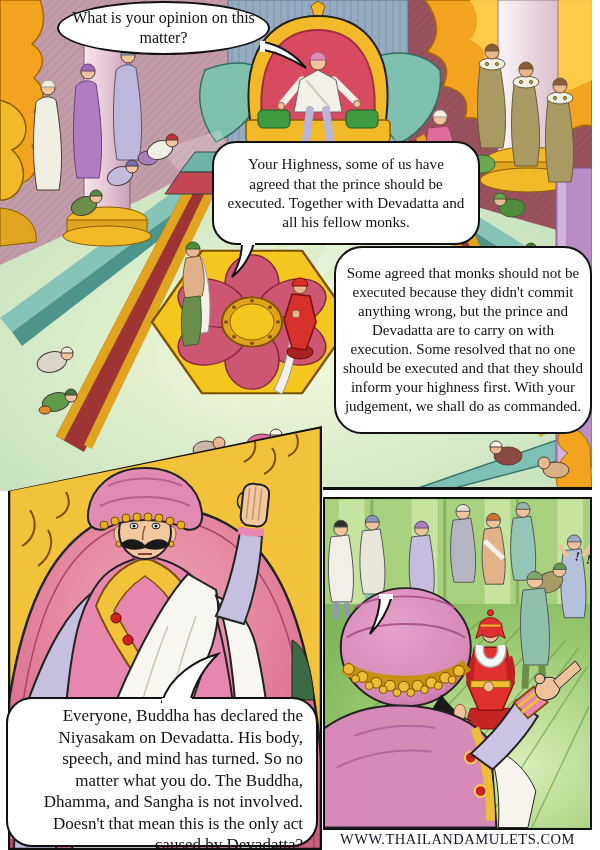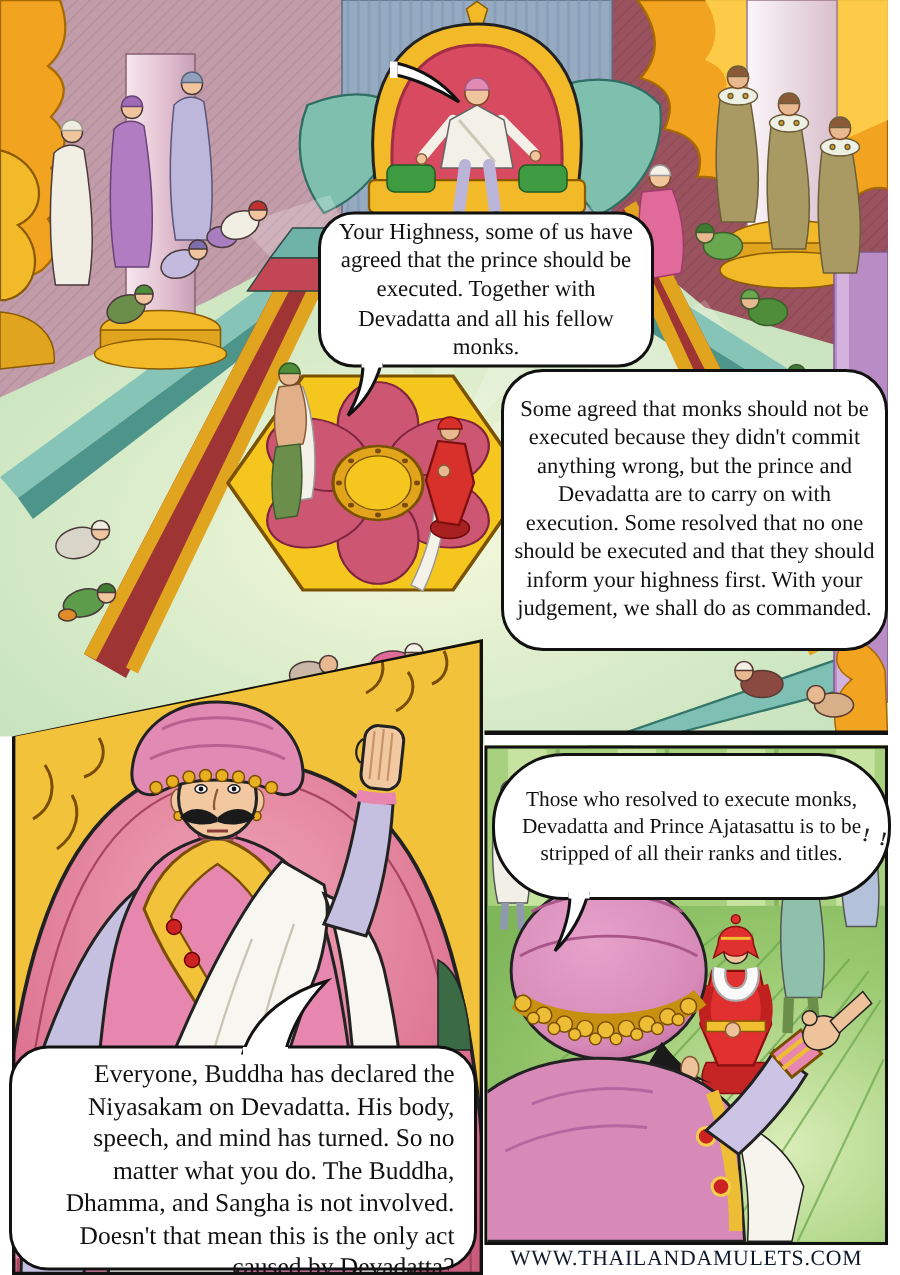--- a/index.html
+++ b/index.html
@@ -10,21 +10,21 @@
   .panel-top{left:0;top:0;width:592px;height:497px;z-index:1;}
   .white-strip{left:0;top:491px;width:8px;height:359px;background:#fff;z-index:2;position:absolute;}
   .panel-br{left:323px;top:497px;width:269px;height:333px;z-index:2;box-sizing:border-box;
             border:2px solid #111;background:#9ccb72;}
   .panel-bl{left:8px;top:426px;width:314px;height:424px;z-index:3;
             clip-path:polygon(0 65px,100% 0,100% 100%,0 100%);}
   .bubble{position:absolute;background:#fff;border:2px solid #111;color:#111;box-sizing:border-box;
           z-index:5;display:flex;align-items:center;justify-content:center;text-align:center;
           line-height:1.27;}
   .b1{left:57px;top:1px;width:213px;height:54px;border-radius:50%;font-size:16px;padding:2px 10px;}
-  .b2{left:212px;top:141px;width:224px;height:104px;border-radius:24px;font-size:15.2px;padding:4px 12px;}
+  .b2{left:212px;top:141px;width:268px;height:104px;border-radius:24px;font-size:15.2px;padding:4px 12px;}
   .b3{left:334px;top:246px;width:258px;height:188px;border-radius:28px;font-size:15px;padding:4px 6px;justify-content:flex-end;}
   .b4{left:328px;top:502px;width:266px;height:98px;border-radius:48px;font-size:14.2px;padding:4px 12px;}
   .b5{left:6px;top:697px;width:312px;height:150px;border-radius:26px;font-size:17px;line-height:1.27;
       text-align:right;display:block;padding:6px 13px;z-index:6;}
   .tail{position:absolute;z-index:6;}
   .tail svg{display:block;}
   .watermark{position:absolute;left:323px;top:831px;width:269px;height:19px;z-index:4;
              font-size:14.5px;letter-spacing:0.5px;color:#0f172a;text-align:center;}
   .startled{position:absolute;left:574px;top:551px;width:24px;height:24px;z-index:5;
             font-size:13px;font-weight:bold;color:#222;transform:rotate(14deg);letter-spacing:2px;}
@@ -498,20 +498,23 @@
       <g transform="rotate(6 246 78)">
         <rect x="234" y="58" width="26" height="42" rx="9" fill="#f2c8a0" stroke="#222" stroke-width="2"></rect>
         <path d="M240,62 L240,94 M246,60 L246,94 M252,62 L252,94" stroke="#c89468" stroke-width="1.5"></path>
         <path d="M233,84 C228,80 228,72 233,68" stroke="#222" stroke-width="1.5" fill="none"></path>
       </g>
     </g>
     <polygon points="1,64 313,1 313,423 1,423" fill="none" stroke="#111" stroke-width="2.5"></polygon>
   </svg>
   </div>
 
+  <div class="bubble b1">
+    <span>What is your opinion on this matter?</span>
+  </div>
   <div class="tail" style="left:260px;top:36px;">
     <svg width="48" height="34">
         <path d="M4,6 C22,10 36,20 46,32 C30,22 14,16 4,14 Z" fill="#fff" stroke="#111" stroke-width="2"></path>
     <rect x="0" y="5" width="5" height="11" fill="#fff"></rect>
       </svg>
   </div>
 
   <div class="bubble b2">
     <span>Your Highness, some of us have agreed that the prince should be executed. Together with Devadatta and all his fellow monks.</span>
   </div>
@@ -519,23 +522,20 @@
     <svg width="32" height="38">
         <path d="M26,2 C22,16 14,28 4,36 C12,22 14,10 14,2 Z" fill="#fff" stroke="#111" stroke-width="2"></path>
     <rect x="13" y="0" width="14" height="4" fill="#fff"></rect>
       </svg>
   </div>
 
   <div class="bubble b3">
     <span>Some agreed that monks should not be executed because they didn't commit anything wrong, but the prince and Devadatta are to carry on with execution. Some resolved that no one should be executed and that they should inform your highness first. With your judgement, we shall do as commanded.</span>
   </div>
 
-  <div class="bubble b4">
-    <span>Those who resolved to execute monks, Devadatta and Prince Ajatasattu is to be stripped of all their ranks and titles.</span>
-  </div>
   <div class="tail" style="left:366px;top:594px;">
     <svg width="32" height="42">
         <path d="M26,2 C22,16 14,30 4,40 C12,24 14,10 14,2 Z" fill="#fff" stroke="#111" stroke-width="2"></path>
     <rect x="13" y="0" width="14" height="5" fill="#fff"></rect>
       </svg>
   </div>
 
   <div class="bubble b5">
     <span>Everyone, Buddha has declared the Niyasakam on Devadatta. His body, speech, and mind has turned. So no matter what you do. The Buddha, Dhamma, and Sangha is not involved. Doesn't that mean this is the only act caused by Devadatta?</span>
   </div>

